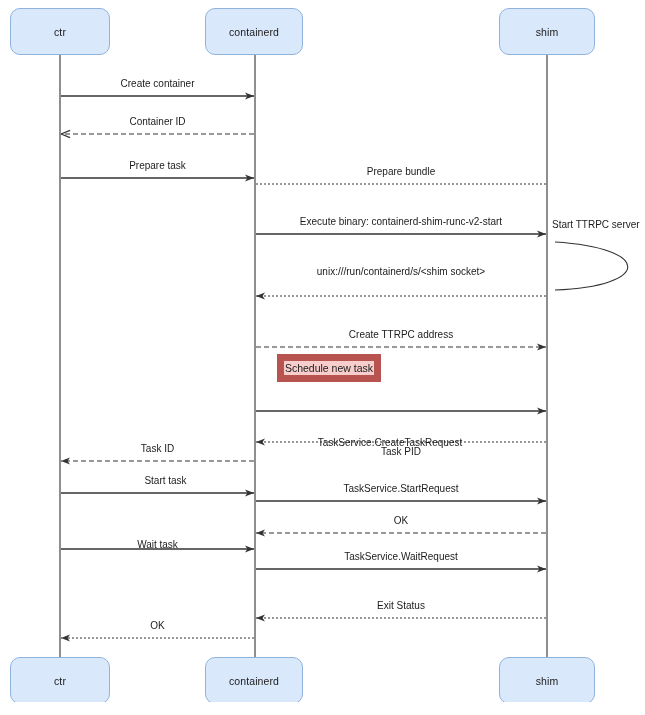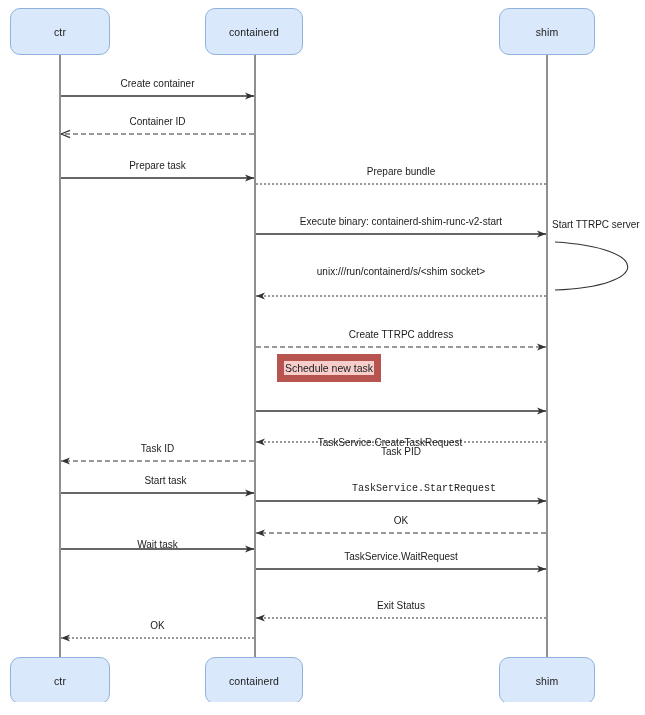--- a/index.html
+++ b/index.html
@@ -156,21 +156,21 @@
       </div>
       <div class="msg-label" style="left: 401px; top: 404px; color: rgb(27, 27, 27); margin-top: 42px;">
         <div>Task PID</div>
       </div>
       <div class="msg-label" style="left: 157.5px; top: 443px; color: rgb(27, 27, 27);">
         <div>Task ID</div>
       </div>
       <div class="msg-label" style="left: 157.5px; top: 475px; color: rgb(27, 27, 27); margin-left: 8px;">
         <div>Start task</div>
       </div>
-      <div class="msg-label" style="left: 424px; top: 483px; color: rgb(27, 27, 27); font-family: Liberation Mono, monospace;">
+      <div class="msg-label" style="left: 401px; top: 483px; color: rgb(27, 27, 27);">
         <div>TaskService.StartRequest</div>
       </div>
       <div class="msg-label" style="left: 401px; top: 515px; color: rgb(27, 27, 27);">
         <div>OK</div>
       </div>
       <div class="msg-label" style="left: 157.5px; top: 531px; color: rgb(27, 27, 27); margin-top: 8px;">
         <div>Wait task</div>
       </div>
       <div class="msg-label" style="left: 401px; top: 551px; color: rgb(27, 27, 27);">
         <div>TaskService.WaitRequest</div>

